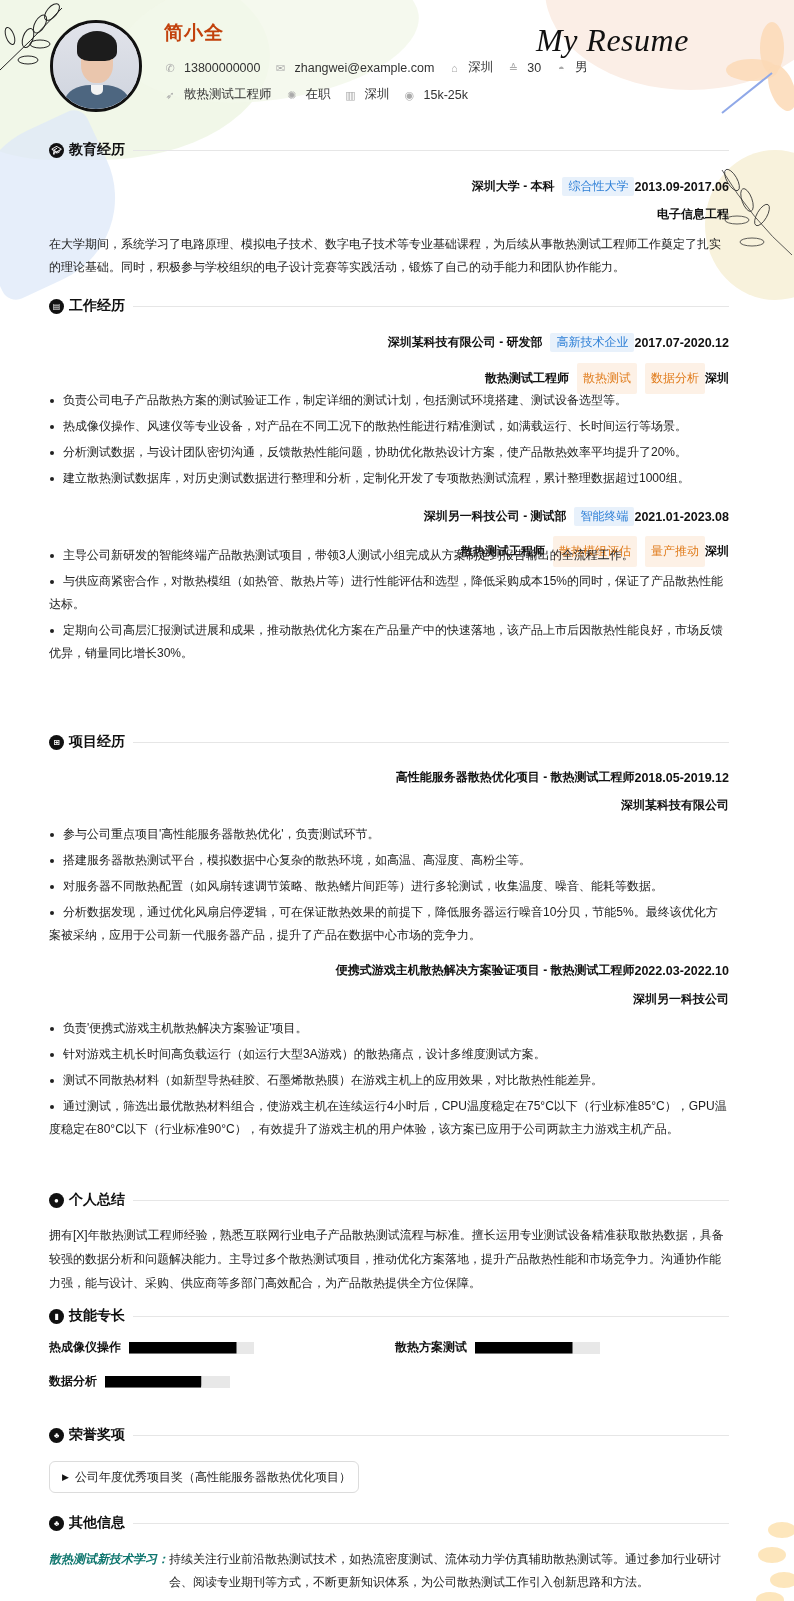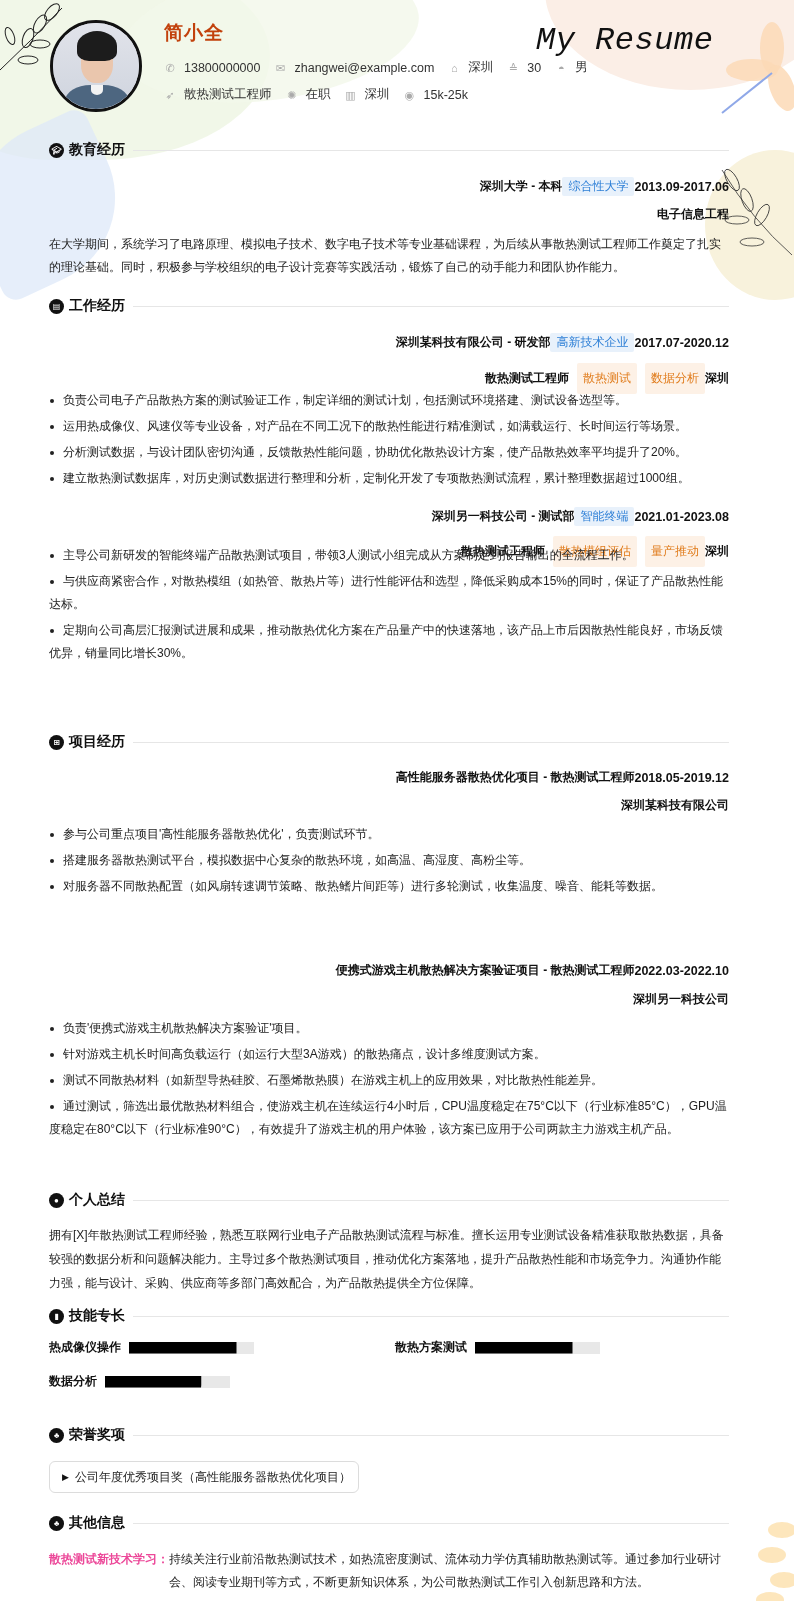--- a/index.html
+++ b/index.html
@@ -27,34 +27,34 @@
   .avatar .face { position: absolute; left: 28px; top: 20px; width: 32px; height: 40px; background: #eac6ad; border-radius: 45%; }
   .avatar .shirt { position: absolute; left: 12px; top: 62px; width: 64px; height: 40px; background: #4d6680; border-radius: 40% 40% 0 0; }
   .avatar .collar { position: absolute; left: 38px; top: 62px; width: 12px; height: 10px; background: #f3f3f3; border-radius: 0 0 50% 50%; }
 
   .name { position: absolute; left: 164px; top: 20px; font-size: 19px; font-weight: bold; color: #c2410c; letter-spacing: 1px; }
   .info-row { position: absolute; left: 164px; display: flex; align-items: center; gap: 0; font-size: 12.5px; color: #333; }
   .info-row.r1 { top: 59px; }
   .info-row.r2 { top: 86px; }
   .info-item { display: flex; align-items: center; margin-right: 14px; }
   .info-item .ico { display: inline-block; width: 12px; height: 12px; margin-right: 8px; color: #aaa; font-size: 11px; line-height: 12px; text-align: center; }
-  .title-script { position: absolute; left: 536px; top: 22px; font-family: Liberation Mono, monospace; font-style: italic; font-size: 32px; color: #111; letter-spacing: .5px; }
+  .title-script { position: absolute; left: 536px; top: 22px; font-family: Liberation Serif, serif; font-style: italic; font-size: 32px; color: #111; letter-spacing: .5px; }
 
   
   .content { position: absolute; left: 49px; top: 0; width: 680px; }
   .section-head { position: absolute; left: 0; display: flex; align-items: center; width: 680px; }
   .section-head .sico { width: 15px; height: 15px; border-radius: 50%; background: #111; color: #fff; font-size: 8px; line-height: 15px; text-align: center; margin-right: 5px; font-weight: bold; }
   .section-head .stitle { font-size: 14px; font-weight: bold; color: #111; white-space: nowrap; }
   .section-head .sline { flex: 1; height: 1px; background: #e6e6e6; margin-left: 8px; }
 
   .row { position: absolute; left: 0; width: 680px; display: flex; align-items: center; justify-content: flex-end; }
   .row .left { display: flex; align-items: center; }
   .strong { font-size: 12px; font-weight: bold; color: #111; }
   .date { font-size: 12.5px; font-weight: bold; color: #111; }
-  .tag-blue { margin-left: 0; padding: 1px 6px; background: #e8f1fb; color: #2d7fd6; font-size: 12px; border-radius: 2px; }
+  .tag-blue { margin-left: 8px; padding: 1px 6px; background: #e8f1fb; color: #2d7fd6; font-size: 12px; border-radius: 2px; }
   .tag-orange { margin-left: 8px; padding: 7px 6px; background: #fdf1e6; color: #e07b1a; font-size: 12px; border-radius: 2px; }
   .loc { font-size: 12px; font-weight: bold; color: #111; }
 
   .para { position: absolute; left: 0; width: 680px; font-size: 12px; line-height: 23px; color: #222; }
   .bullets { position: absolute; left: 0; width: 680px; list-style: none; font-size: 12px; color: #222; }
   .bullets li { position: relative; padding-left: 14px; line-height: 23px; margin-bottom: 3px; }
   .bullets li::before { content: ""; position: absolute; left: 1px; top: 10px; width: 4px; height: 4px; border-radius: 50%; background: #222; }
   .bullets.wrap li { padding-left: 0; text-indent: 14px; }
   .bullets.wrap li::before { left: 1px; }
 
@@ -63,21 +63,21 @@
   .skill .sname { font-size: 12px; font-weight: bold; color: #111; margin-right: 8px; white-space: nowrap; text-align: center; }
   .skill .bar { position: relative; width: 125px; height: 12px; background: #e8e8e8; }
   .skill .fill { position: absolute; left: 0; top: 0; height: 12px; background: #000; clip-path: polygon(0 0, 100% 0, 100% 100%, 0 100%); }
   .skill .fill::after { content: ""; position: absolute; right: -4px; top: 0; border-top: 12px solid #000; border-right: 4px solid transparent; }
 
   
   .award { position: absolute; left: 0; width: 310px; height: 32px; border: 1px solid #dcdcdc; border-radius: 6px; display: flex; align-items: center; padding-left: 12px; font-size: 12px; color: #222; }
   .award .tri { font-size: 9px; margin-right: 6px; color: #111; }
 
   .other { position: absolute; left: 0; width: 680px; display: flex; font-size: 12px; line-height: 23px; }
-  .other .olabel { font-weight: bold; color: #ec4899; white-space: nowrap; }
+  .other .olabel { font-weight: bold; color: #0f766e; white-space: nowrap; font-style: italic; }
   .other .otext { color: #222; }
 </style>
 </head>
 <body>
 
 <div class="page">
 
   <div class="deco blob-green"></div>
   <div class="deco blob-green2"></div>
   <div class="deco blob-peach"></div>
@@ -202,21 +202,21 @@
     <div class="row" style="top:363px">
       <div class="left">
         <span class="strong">散热测试工程师</span>
         <span class="tag-orange">散热测试</span>
         <span class="tag-orange">数据分析</span>
       </div>
       <span class="loc">深圳</span>
     </div>
     <ul class="bullets" style="top:389px">
       <li>负责公司电子产品散热方案的测试验证工作，制定详细的测试计划，包括测试环境搭建、测试设备选型等。</li>
-      <li>运用热成像仪、风速仪等专业设备，对产品在不同工况下的散热性能进行精准测试，如满载运行、长时间运行等场景。</li>
+      <li>热成像仪操作、风速仪等专业设备，对产品在不同工况下的散热性能进行精准测试，如满载运行、长时间运行等场景。</li>
       <li>分析测试数据，与设计团队密切沟通，反馈散热性能问题，协助优化散热设计方案，使产品散热效率平均提升了20%。</li>
       <li>建立散热测试数据库，对历史测试数据进行整理和分析，定制化开发了专项散热测试流程，累计整理数据超过1000组。</li>
     </ul>
 
     <div class="row" style="top:507px">
       <div class="left">
         <span class="strong">深圳另一科技公司 - 测试部</span>
         <span class="tag-blue">智能终端</span>
       </div>
       <span class="date">2021.01-2023.08</span>
@@ -245,20 +245,21 @@
       <span class="strong">高性能服务器散热优化项目 - 散热测试工程师</span>
       <span class="date">2018.05-2019.12</span>
     </div>
     <div class="row" style="top:797px">
       <span class="strong">深圳某科技有限公司</span>
     </div>
     <ul class="bullets wrap" style="top:823px">
       <li>参与公司重点项目'高性能服务器散热优化'，负责测试环节。</li>
       <li>搭建服务器散热测试平台，模拟数据中心复杂的散热环境，如高温、高湿度、高粉尘等。</li>
       <li>对服务器不同散热配置（如风扇转速调节策略、散热鳍片间距等）进行多轮测试，收集温度、噪音、能耗等数据。</li>
+      <li>分析数据发现，通过优化风扇启停逻辑，可在保证散热效果的前提下，降低服务器运行噪音10分贝，节能5%。最终该优化方案被采纳，应用于公司新一代服务器产品，提升了产品在数据中心市场的竞争力。</li>
     </ul>
 
     <div class="row" style="top:962px">
       <span class="strong">便携式游戏主机散热解决方案验证项目 - 散热测试工程师</span>
       <span class="date">2022.03-2022.10</span>
     </div>
     <div class="row" style="top:991px">
       <span class="strong">深圳另一科技公司</span>
     </div>
     <ul class="bullets wrap" style="top:1017px">

